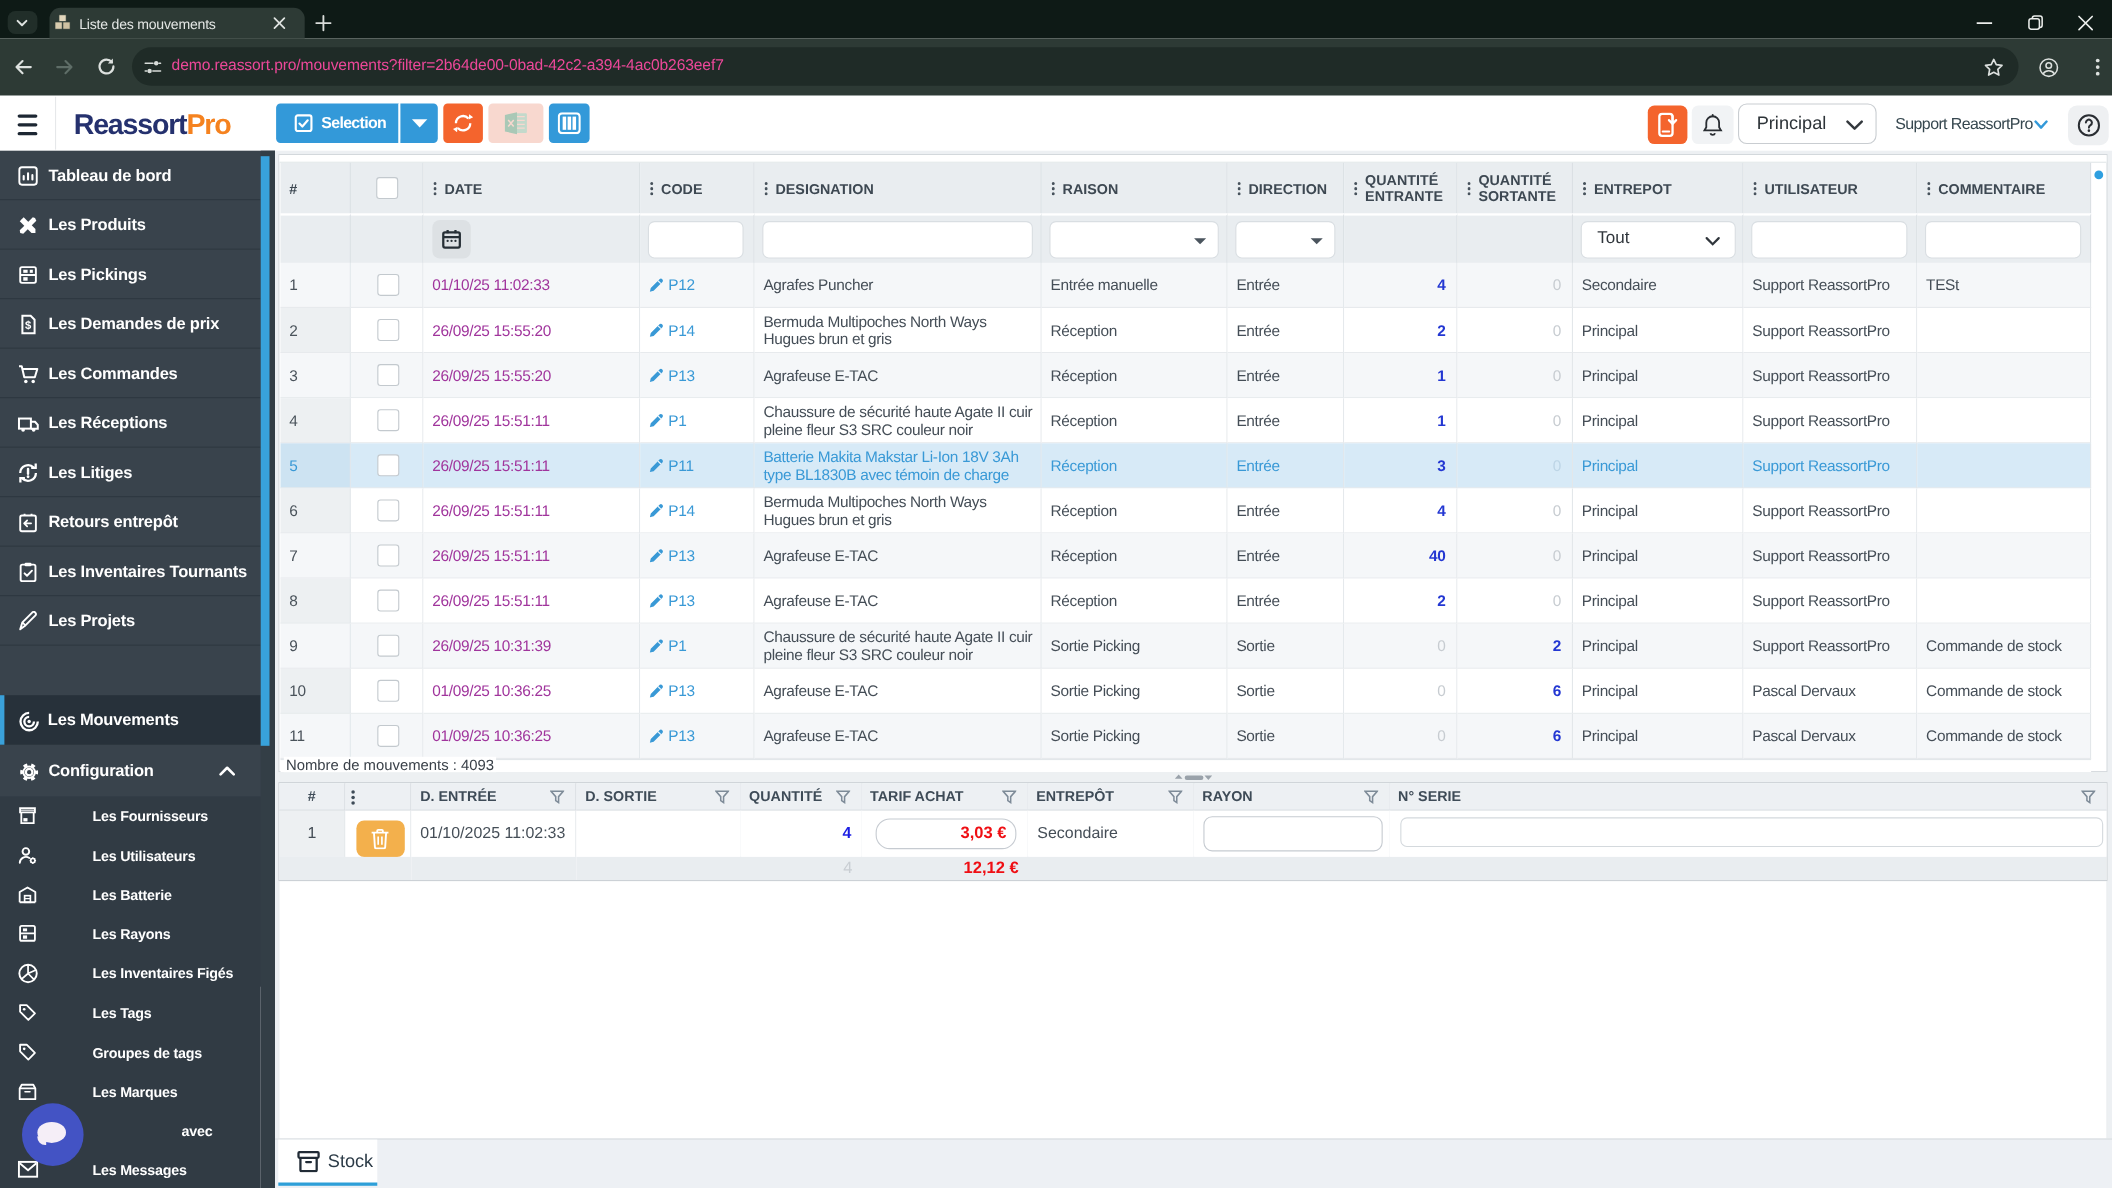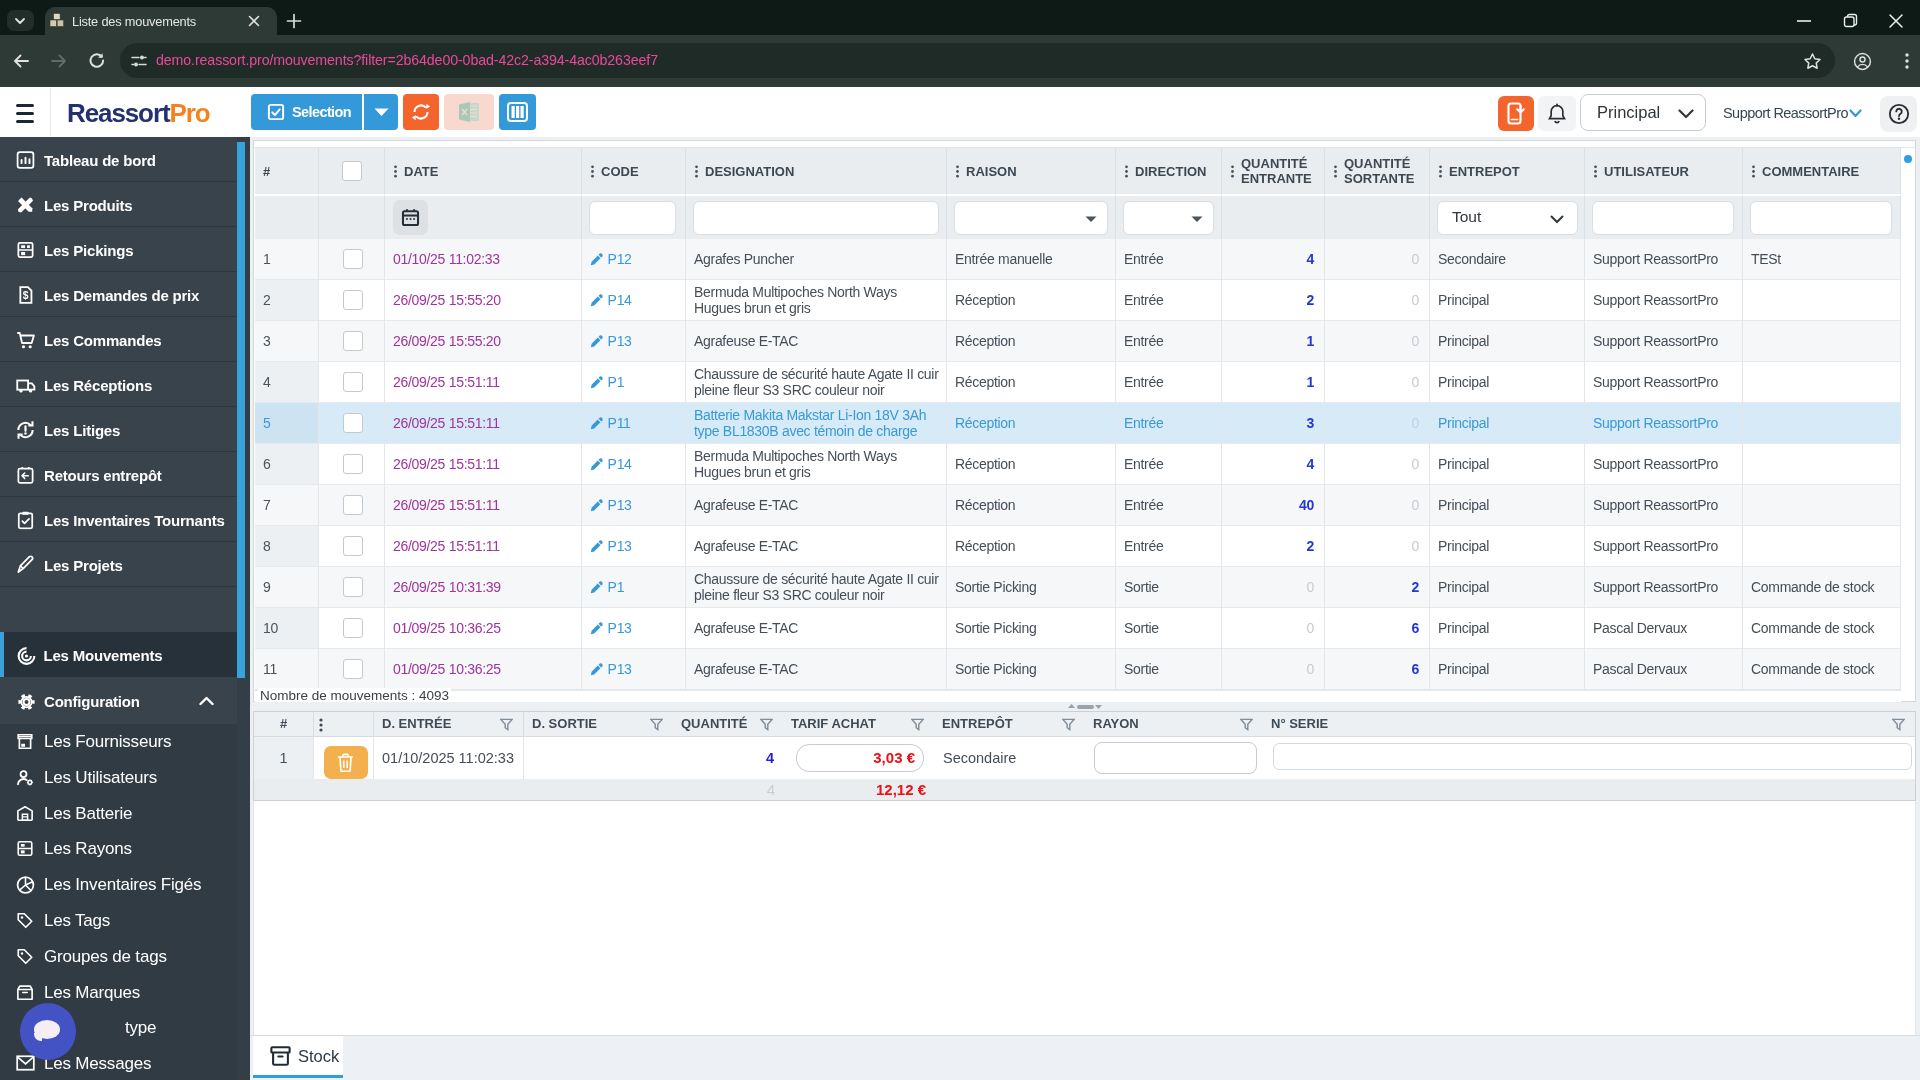--- a/index.html
+++ b/index.html
@@ -15,21 +15,21 @@
 
 #appheader { position:absolute; left:0; top:87px; width:1920px; height:50px; background:#ffffff; }
 .hbtn { position:absolute; top:94px; height:36px; border-radius:4px; }
 
 #sidebar { position:absolute; left:0; top:137px; width:250px; height:760px; background:#39434c; }
 #sidebar .track { position:absolute; right:0; top:0; width:13px; height:943px; background:#333e46; }
 #sidebar .thumb { position:absolute; left:237px; top:5px; width:8px; height:536px; background:#38a2db; }
 .mi { position:absolute; left:0; width:237px; height:45px; color:#fff; }
 .mi .lbl { position:absolute; left:44px; top:50%; transform:translateY(-50%); font-size:15px; font-weight:700; letter-spacing:-0.2px; white-space:nowrap; }
 .mi .ic { position:absolute; left:16px; top:50%; transform:translateY(-50%); width:19px; height:19px; }
-.mi.sub .lbl { font-weight:400; font-size:17px; }
+.mi.sub .lbl { font-weight:700; font-size:13px;margin-left:40px; }
 .mi .div { position:absolute; left:0; bottom:0; width:237px; height:1px; background:#2e3841; }
 
 #content { position:absolute; left:250px; top:137px; width:1670px; height:943px; background:#edf0f3; }
 
 #mg { position:absolute; left:253px; top:140px; width:1663px; height:562px; background:#fff; border:1px solid #d3d8dc; }
 #mgstrip { position:absolute; left:0; top:0; width:1661px; height:7px; background:#fff; border-bottom:1px solid #e2e6e9; }
 table.grid { border-collapse:separate; border-spacing:0; table-layout:fixed; }
 #mtab { position:absolute; left:1px; top:7px; width:1646px; }
 #mtab th { background:#e9edf0; border-right:1px solid #dbe0e4; font-size:13px; color:#3d4852; font-weight:700; text-align:left; vertical-align:middle; }
 #mtab td { border-right:1px solid #e3e7ea; border-bottom:1px solid #e7eaed; font-size:14px; line-height:16.5px; color:#454e57; vertical-align:middle; background:#fff; overflow:hidden; letter-spacing:-0.3px; }
@@ -391,21 +391,21 @@
     </div>
 <div class="mi sub" style="top:838px;height:36px">
       <span class="ic"><svg width="18" height="18" viewBox="0 0 24 24">
           <path d="M2.5 8 L5 3.5 h14 L21.5 8 v13 h-19 z" fill="none" stroke="#fff" stroke-width="2.2" stroke-linejoin="round"></path>
           <path d="M2.5 8 h19" stroke="#fff" stroke-width="2.2"></path>
           <path d="M9 12 h6" stroke="#fff" stroke-width="2" stroke-linecap="round"></path>
         </svg></span>
       <span class="lbl">Les Marques</span>
     </div>
 <div class="mi sub" style="top:873px;height:36px">
-      <span class="lbl" style="left:125px">type</span>
+      <span class="lbl" style="left:125px">avec</span>
     </div>
 <div class="mi sub" style="top:909px;height:36px">
       <span class="ic"><svg width="19" height="17" viewBox="0 0 24 20">
           <rect x="1.5" y="1.5" width="21" height="17" fill="none" stroke="#fff" stroke-width="2.2"></rect>
           <path d="M2.5 3 L12 11 L21.5 3" fill="none" stroke="#fff" stroke-width="2.2"></path>
         </svg></span>
       <span class="lbl">Les Messages</span>
     </div>
 <div class="track"></div>
     <div class="thumb"></div>

